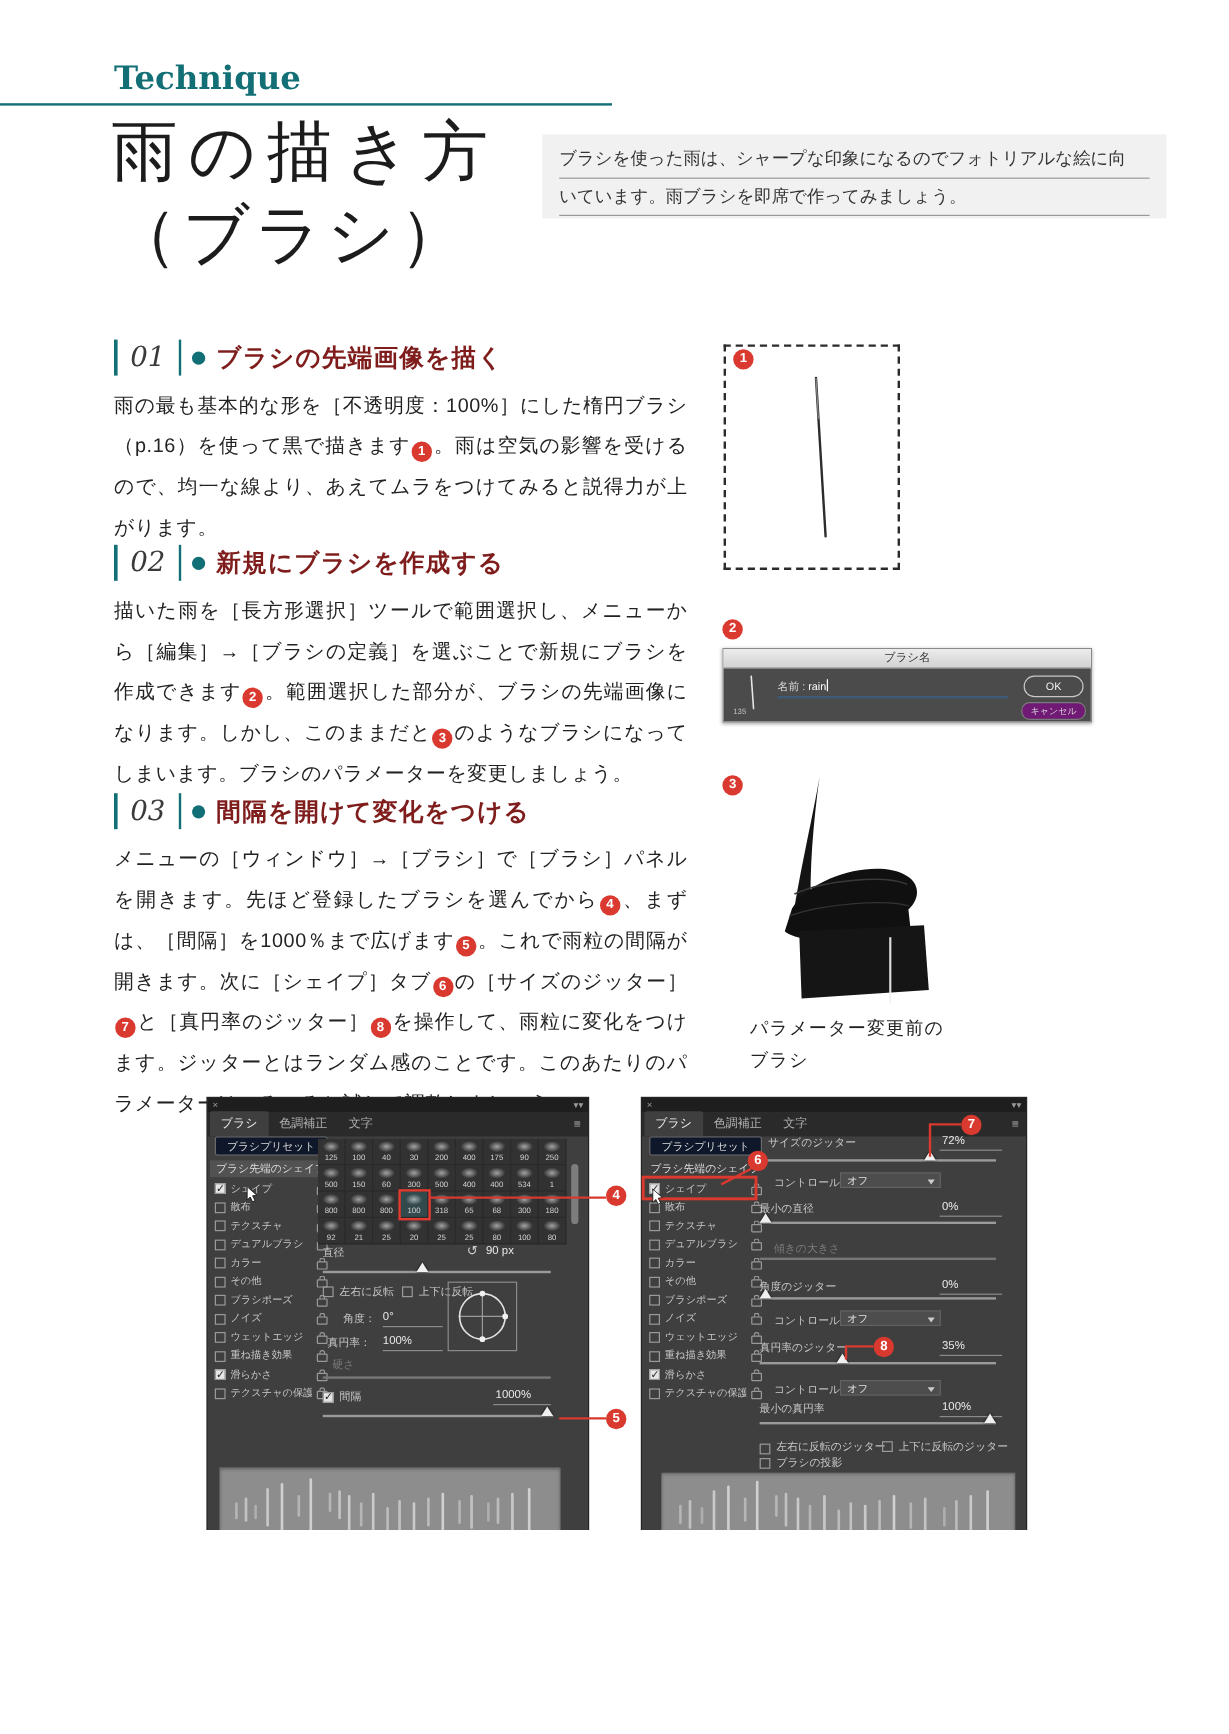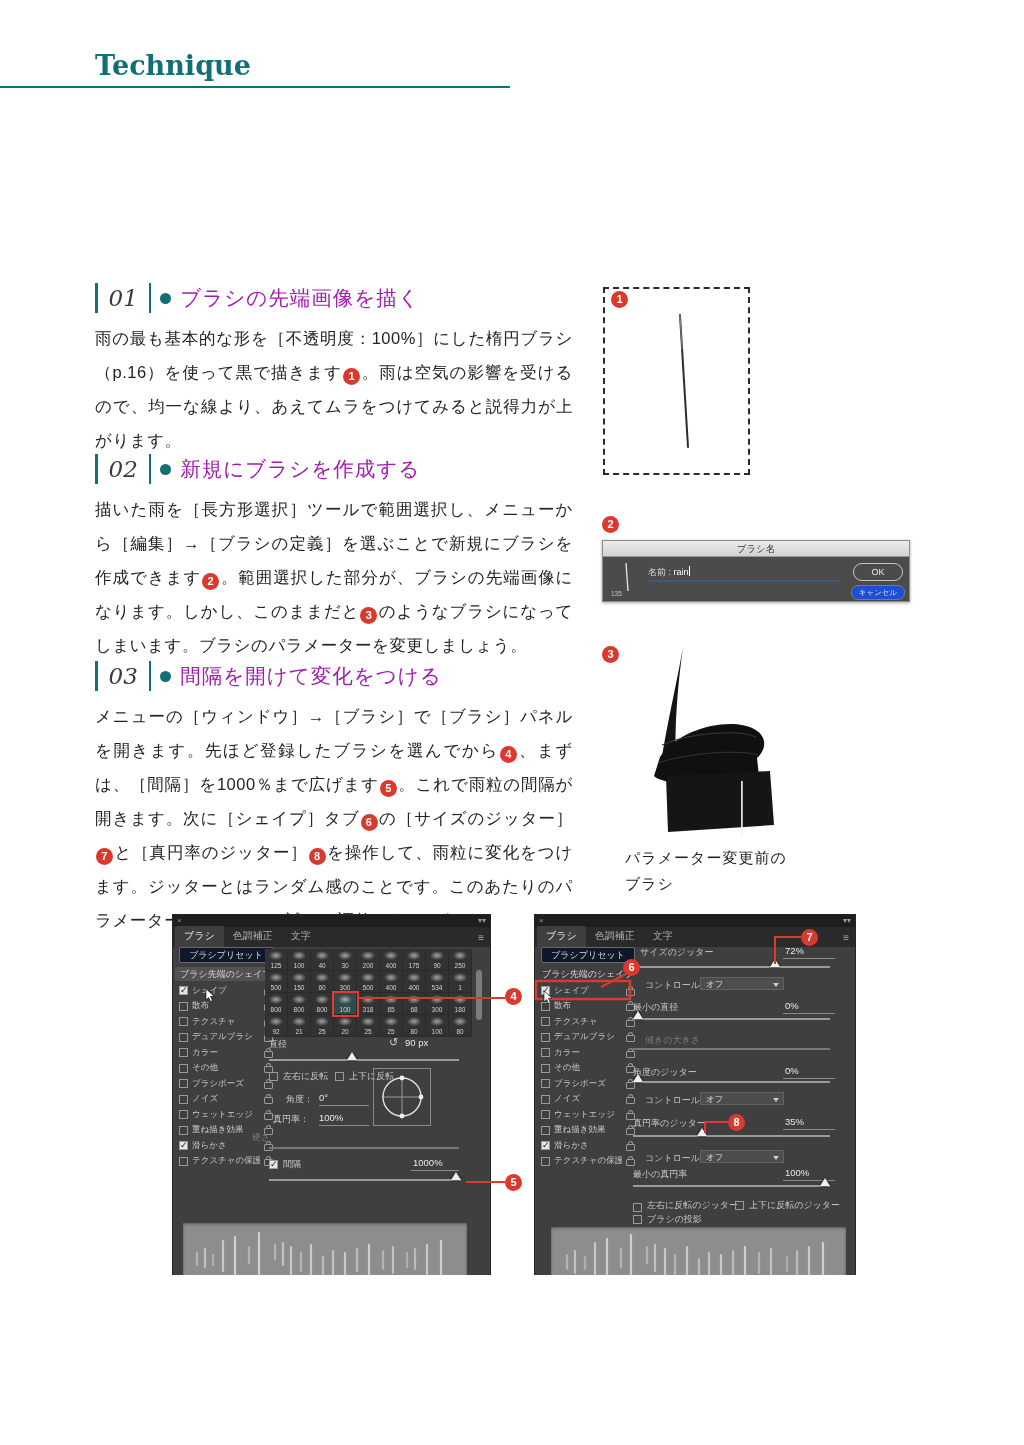--- a/index.html
+++ b/index.html
@@ -13,21 +13,21 @@
   .bigtitle{font-family:"DejaVu Serif","Liberation Serif",serif;font-size:55px;
             letter-spacing:9px;color:#1c1c1c;line-height:1.25;}
   .introbox{background:#f1f1f1;padding:6px 14px 2px 14px;}
   .introline{font-size:14.5px;line-height:30px;border-bottom:1px solid #9a9a9a;color:#333;}
   
   .sechead{display:flex;align-items:center;gap:9px;height:34px;}
   .vbar{width:2.5px;height:30px;background:#136f76;}
   .secnum{font-family:"DejaVu Serif","Liberation Serif",serif;font-style:italic;
           font-size:23px;color:#3a3a3a;padding:0 2px;}
   .secdot{width:11px;height:11px;border-radius:50%;background:#136f76;}
-  .sectitle{font-size:20.5px;font-weight:normal;color:#a21caf;letter-spacing:1px;}
+  .sectitle{font-size:20.5px;font-weight:bold;color:#7f1d1d;letter-spacing:1px;}
   .body-ja{font-size:16.5px;line-height:34px;color:#222;letter-spacing:0.5px;text-align:justify;}
   .nbadge{display:inline-flex;align-items:center;justify-content:center;width:17px;height:17px;
           border-radius:50%;background:#d9392e;color:#fff;font-size:11px;font-weight:bold;
           vertical-align:-2px;margin:0 1px;line-height:1;}
   
   .dashedbox{border:2px dashed #2b2b2b;background:#fff;}
   .badge-abs{position:absolute;width:17px;height:17px;border-radius:50%;background:#d9392e;
              color:#fff;font-size:11px;font-weight:bold;display:flex;align-items:center;
              justify-content:center;z-index:30;line-height:1;}
   .figcap{font-size:15px;color:#222;line-height:26px;letter-spacing:1px;}
@@ -85,20 +85,28 @@
   .caret{display:inline-block;width:1px;height:10px;background:#fff;vertical-align:-1px;}
   .pagenum{font-family:"DejaVu Serif","Liberation Serif",serif;font-size:16px;color:#333;}
 </style>
 </head>
 <body>
 
 <div id="page">
 
   <div class="abs eyebrow" style="left:95px;top:50px;">Technique</div>
   <div class="abs tealrule" style="left:0;top:86px;width:510px;"></div>
+  <div class="abs bigtitle" style="left:93px;top:92px;">
+    <div>雨の描き方</div>
+    <div style="letter-spacing:4px;">（ブラシ）</div>
+  </div>
+  <div class="abs introbox" style="left:452px;top:112px;width:492px;">
+    <div class="introline">ブラシを使った雨は、シャープな印象になるのでフォトリアルな絵に向</div>
+    <div class="introline">いています。雨ブラシを即席で作ってみましょう。</div>
+  </div>
 
   <div class="abs" style="left:95px;top:281px;width:478px;">
     <div class="sechead">
       <div class="vbar"></div>
       <div class="secnum">01</div>
       <div class="vbar"></div>
       <div class="secdot"></div>
       <div class="sectitle">ブラシの先端画像を描く</div>
     </div>
     <div class="body-ja" style="margin-top:6px;">雨の最も基本的な形を［不透明度：100%］にした楕円ブラシ（p.16）を使って黒で描きます<span class="nbadge">1</span>。雨は空気の影響を受けるので、均一な線より、あえてムラをつけてみると説得力が上がります。</div>
@@ -139,21 +147,21 @@
       <svg class="abs" style="left:12px;top:4px;" width="24" height="32">
         <line x1="11" y1="2" x2="13" y2="30" stroke="#e8e8e8" stroke-width="1.3"></line>
       </svg>
       <div class="abs" style="left:8px;top:33px;font-size:6.5px;color:#c3c3c3;">135</div>
       <div class="abs" style="left:45px;top:9px;font-size:9px;color:#ddd;">
         <span>名前 :</span>
         <span style="color:#fff;">rain</span><span class="caret"></span>
       </div>
       <div class="abs" style="left:45px;top:23px;width:192px;height:2px;background:#3d5a78;"></div>
       <div class="abs" style="left:250px;top:6px;width:48px;height:16px;border:1px solid #c7c7c7;border-radius:9px;color:#eee;font-size:9px;text-align:center;line-height:16px;">OK</div>
-      <div class="abs" style="left:248px;top:28px;width:52px;height:13px;background:#1d4ed8;border:1px solid #7a7a7a;border-radius:7px;color:#ddd;font-size:7.5px;text-align:center;line-height:13px;">キャンセル</div>
+      <div class="abs" style="left:248px;top:28px;width:52px;height:13px;background:#701a75;border:1px solid #7a7a7a;border-radius:7px;color:#ddd;font-size:7.5px;text-align:center;line-height:13px;">キャンセル</div>
     </div>
   </div>
 
   <svg class="abs" style="left:628px;top:645px;" width="160" height="200">
     <path d="M55,2 C50,32 40,75 34,112 L48,118 C46,82 50,38 55,2 Z" fill="#141414"></path>
     <path d="M32,112 C52,82 104,72 126,84 C138,90 140,103 129,113 L131,131 C92,144 36,141 26,131 Z" fill="#101010"></path>
     <path d="M38,131 L142,126 L146,180 L40,187 Z" fill="#151515"></path>
     <path d="M34,100 C60,88 110,84 128,92" stroke="#3a3a3a" stroke-width="1.2" fill="none"></path>
     <path d="M30,118 C60,108 110,104 130,110" stroke="#343434" stroke-width="1" fill="none"></path>
     <rect x="113" y="136" width="1.8" height="55" fill="#f2f2f2" opacity="0.9"></rect>
@@ -349,21 +357,21 @@
       <svg width="56" height="56">
         <line x1="8" y1="28" x2="48" y2="28" stroke="#9a9a9a" stroke-width="1"></line>
         <line x1="28" y1="8" x2="28" y2="48" stroke="#9a9a9a" stroke-width="1"></line>
         <circle cx="28" cy="28" r="19" stroke="#e2e2e2" stroke-width="1.4" fill="none"></circle>
         <circle cx="28" cy="9" r="2.4" fill="#f0f0f0"></circle>
         <circle cx="28" cy="47" r="2.4" fill="#f0f0f0"></circle>
         <circle cx="47" cy="28" r="2.4" fill="#f0f0f0"></circle>
       </svg>
     </div>
 
-    <span class="plbl dis" style="left:79px;top:216px;">硬さ</span>
+    <span class="plbl dis" style="left:104px;top:216px;">硬さ</span>
     <div class="track dim" style="left:96px;top:232px;width:190px;"></div>
 
     <div class="abs" style="left:96px;top:243px;display:flex;gap:5px;align-items:center;">
       <span class="cb on"></span>
       <span class="plbl" style="position:static;">間隔</span>
     </div>
     <span class="pval" style="left:240px;top:242px;">1000%</span>
     <div class="uline" style="left:238px;top:255px;width:48px;"></div>
     <div class="track" style="left:96px;top:264px;width:192px;">
       <div class="thumb" style="left:182px;"></div>

